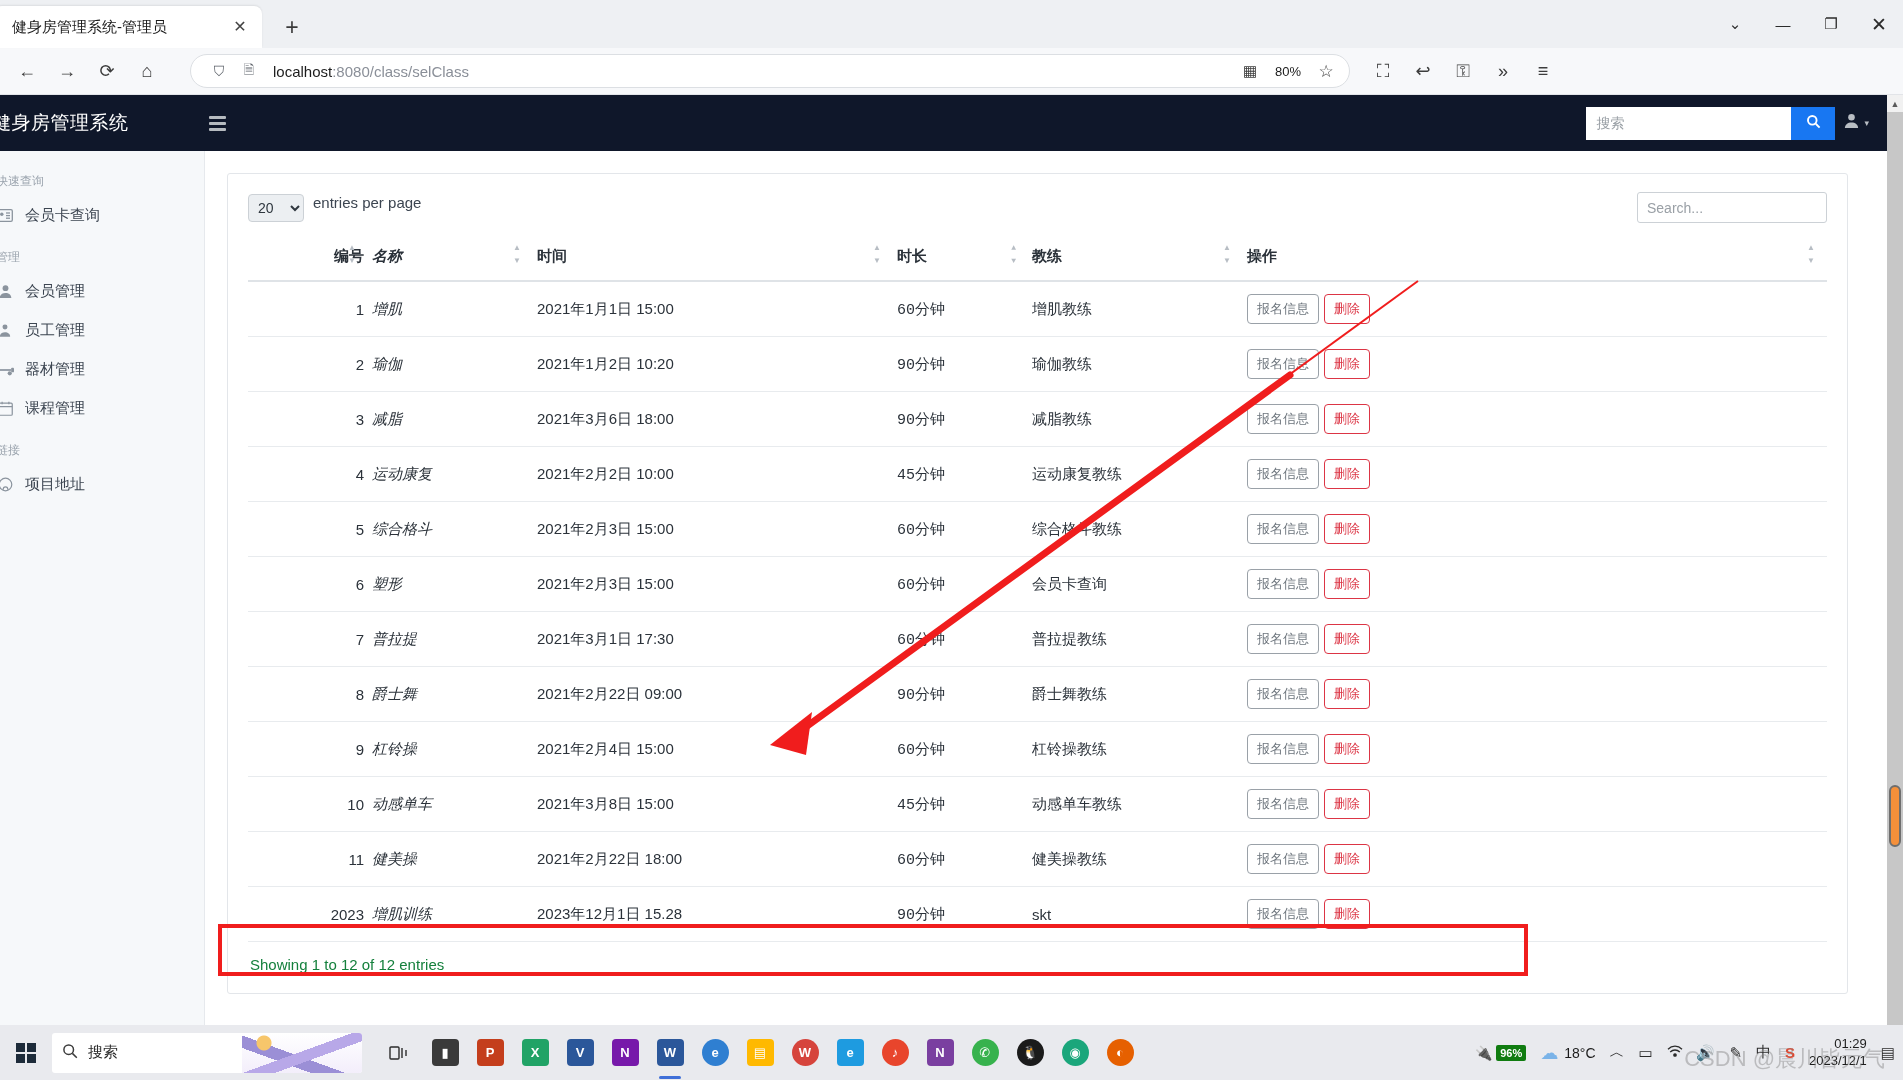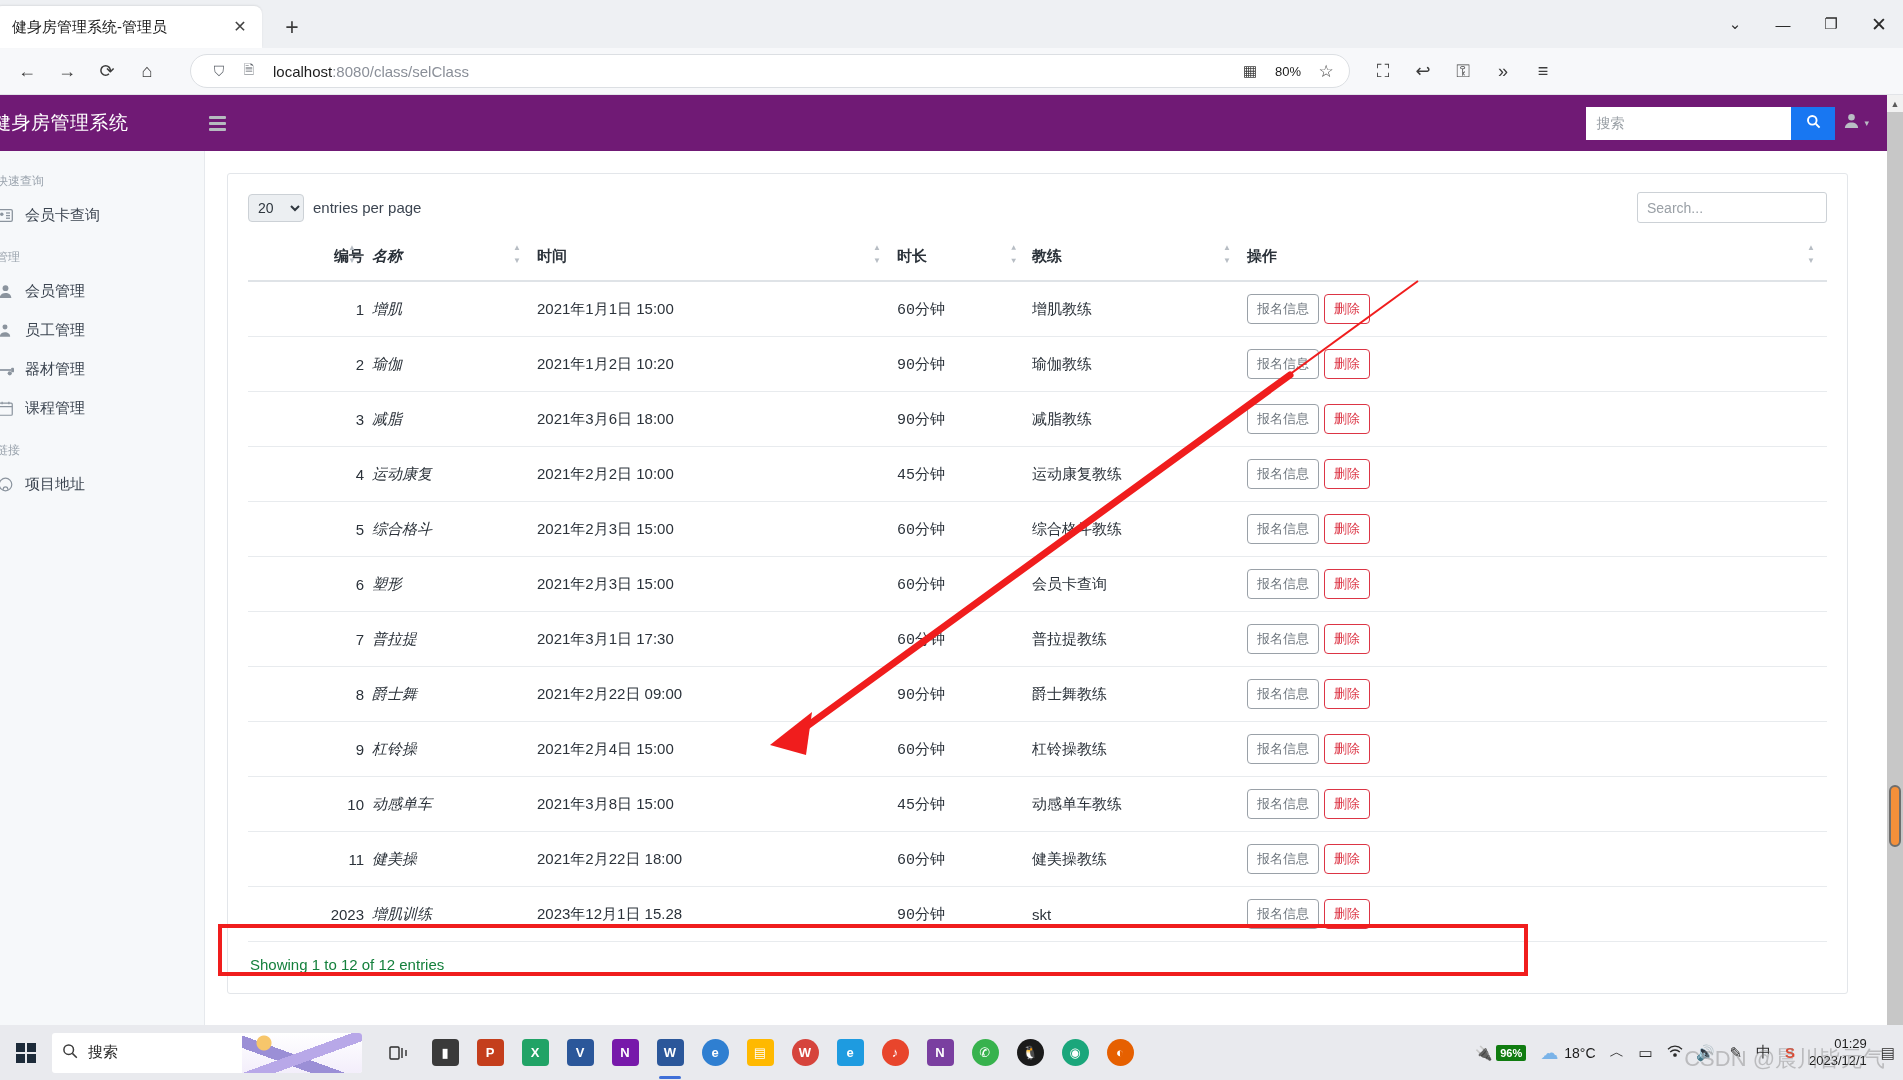--- a/index.html
+++ b/index.html
@@ -80,21 +80,21 @@
 
   
   .viewport {
     position: absolute; left: 0; top: 95px;
     width: 1903px; height: 950px;
     background: #ffffff; overflow: hidden;
   }
 
   
   .appbar {
-    height: 56px; background: #701a75;
+    height: 56px; background: #0f172a;
     display: flex; align-items: center; color: #fff;
     position: relative;
   }
   .brand {
     width: 205px; padding-left: 0;
     font-size: 19px; color: #ffffff; letter-spacing: .5px;
     margin-left: -8px;
   }
   .hamburger { margin-left: 12px; display: flex; flex-direction: column; gap: 3px; }
   .hamburger span { display:block; width: 17px; height: 3px; background: #b6bbc0; border-radius: 1px; }
@@ -151,21 +151,21 @@
     border-radius: 3px; background: #fff;
   }
   .card-head {
     background: #f8f9fa; border-bottom: 1px solid #e3e6ea;
     padding: 11px 14px; display: flex; align-items: center; gap: 9px;
     font-size: 15px; color: #3c4551;
   }
   .card-body { padding: 18px 20px 14px 20px; }
 
   .tbl-top { display: flex; align-items: center; justify-content: space-between; margin-bottom: 18px; }
-  .len-ctrl { display: flex; align-items: center; gap: 9px; font-size: 15px; color: #3c4551; }
+  .len-ctrl { display: flex; align-items: flex-start; gap: 9px; font-size: 15px; color: #3c4551; }
   .len-ctrl select {
     font-size: 14px; padding: 4px 5px; border: 1px solid #ccd1d6;
     border-radius: 4px; background: #eceff2; color: #2f373f;
     font-family: inherit;
   }
   .tbl-search input {
     width: 190px; height: 31px; border: 1px solid #ccd1d6;
     border-radius: 3px; padding: 0 9px; font-size: 14px;
     color: #333; outline: none; font-family: inherit;
   }

